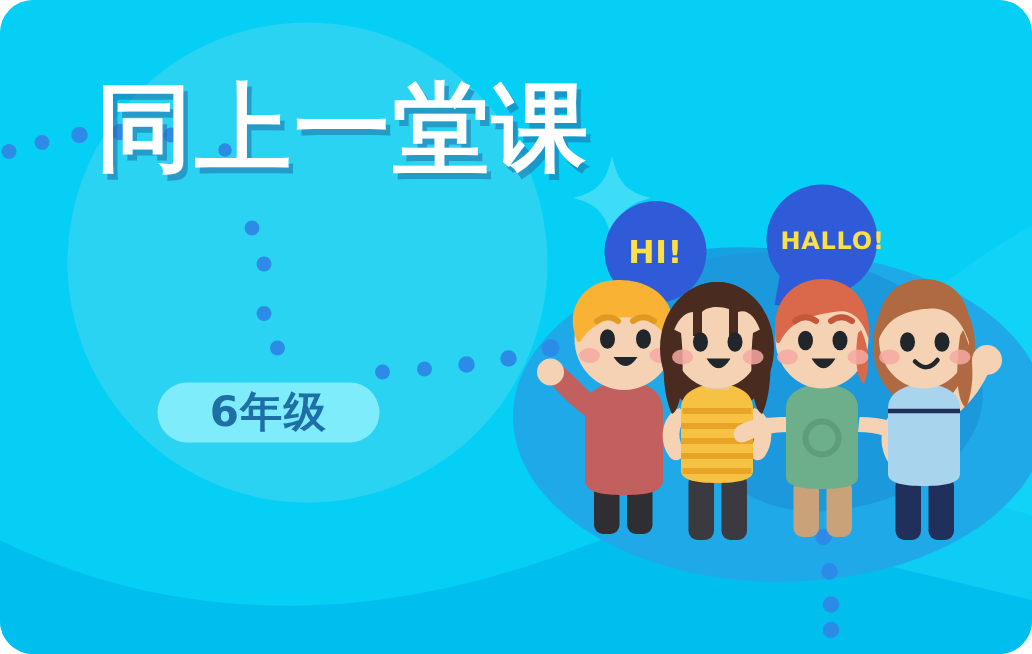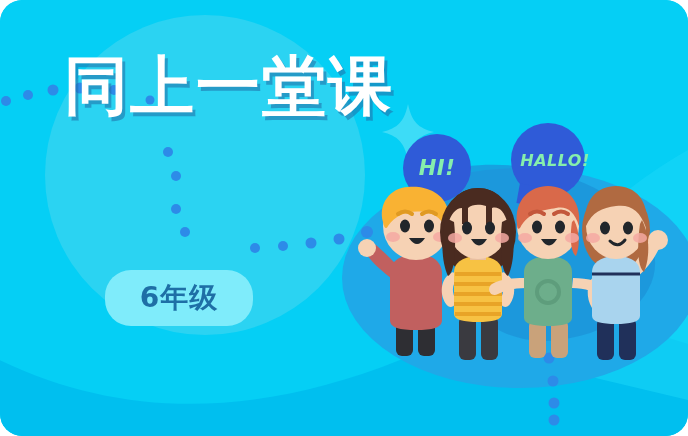--- a/index.html
+++ b/index.html
@@ -33,41 +33,41 @@
   #title-sub{
     position:absolute; left:108px; top:188px;
     font-size:62px; line-height:1;
     font-weight:bold;
     color:#1E6FA6;
     letter-spacing:4px;
     white-space:nowrap;
     font-family:"DejaVu Sans","Liberation Sans",sans-serif;
   }
   #grade-badge{
-    position:absolute; left:105px; top:270px;
-    width:148px; height:56px;
+    position:absolute; left:105px; top:255px;
+    width:148px; height:40px;
     border-radius:26px;
     background:#7FECFB;
     display:flex; align-items:center; justify-content:center;
   }
   #grade-badge-label{
     font-size:28px; font-weight:bold;
     color:#1E6FA6; letter-spacing:1px;
     font-family:"DejaVu Sans","Liberation Sans",sans-serif;
   }
 
   
   .bubble{
     position:absolute;
     border-radius:50%;
     background:#2F5BD8;
     display:flex; align-items:center; justify-content:center;
   }
   .bubble .btxt{
-    color:#86efac; font-weight:bold; font-style:italic;
+    color:#fde047; font-weight:bold; 
     font-family:"DejaVu Sans","Liberation Sans",sans-serif;
     letter-spacing:.5px;
   }
   .bubble .tail{
     position:absolute; width:20px; height:20px;
     background:#2F5BD8; border-radius:0 0 10px 0;
   }
   #bubble-hi{ left:403px; top:134px; width:68px; height:68px; }
   #bubble-hi .btxt{ font-size:21px; }
   #bubble-hi .tail{ left:6px; bottom:-8px; transform:rotate(10deg); }

